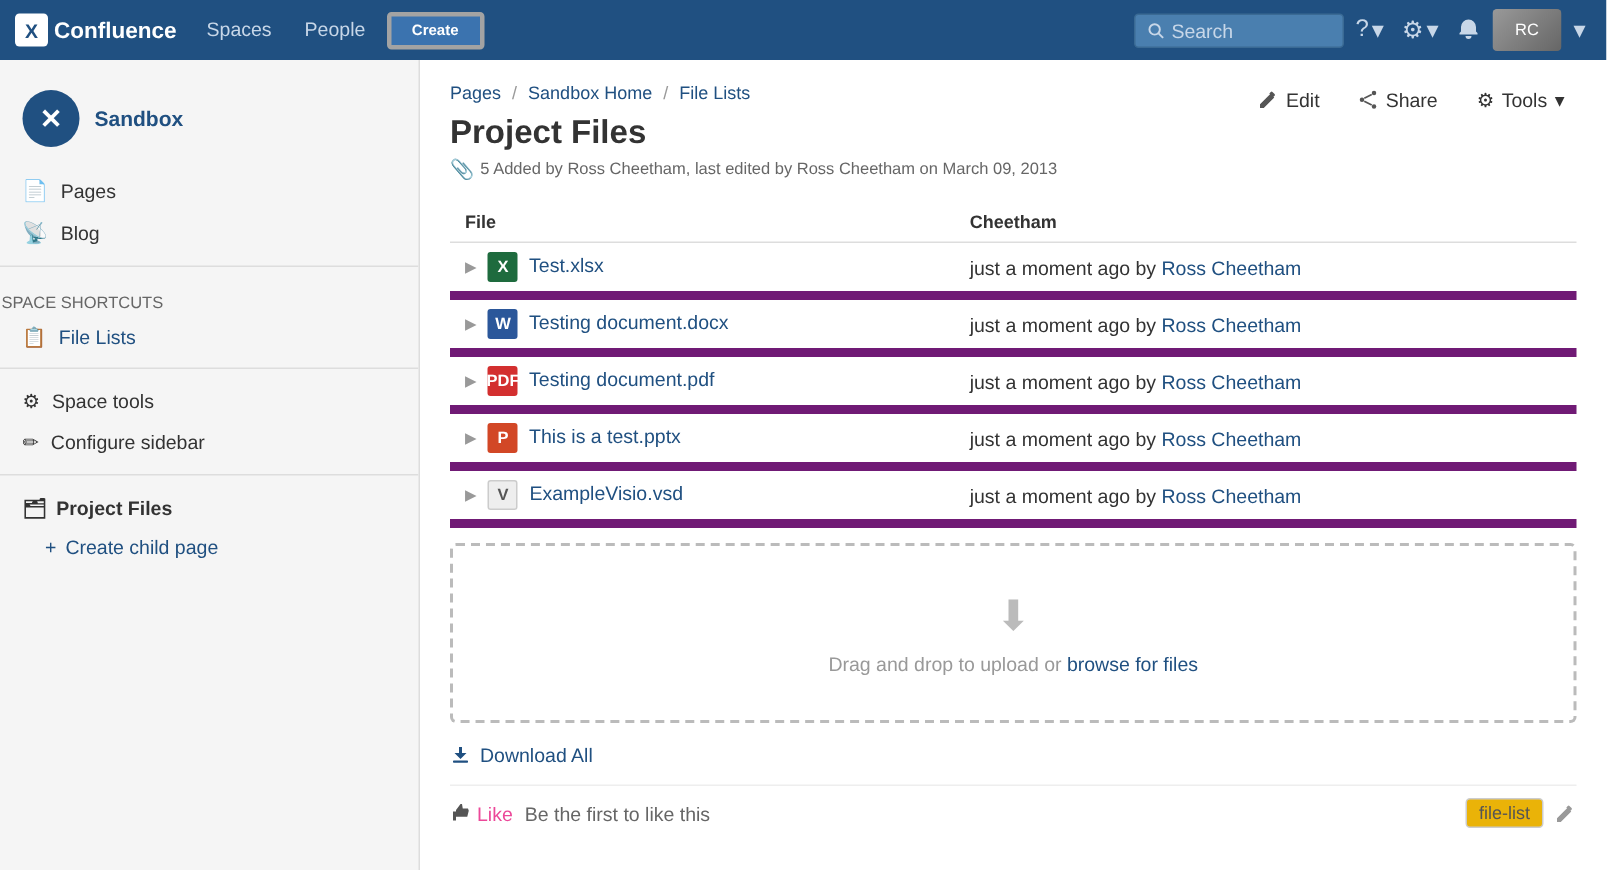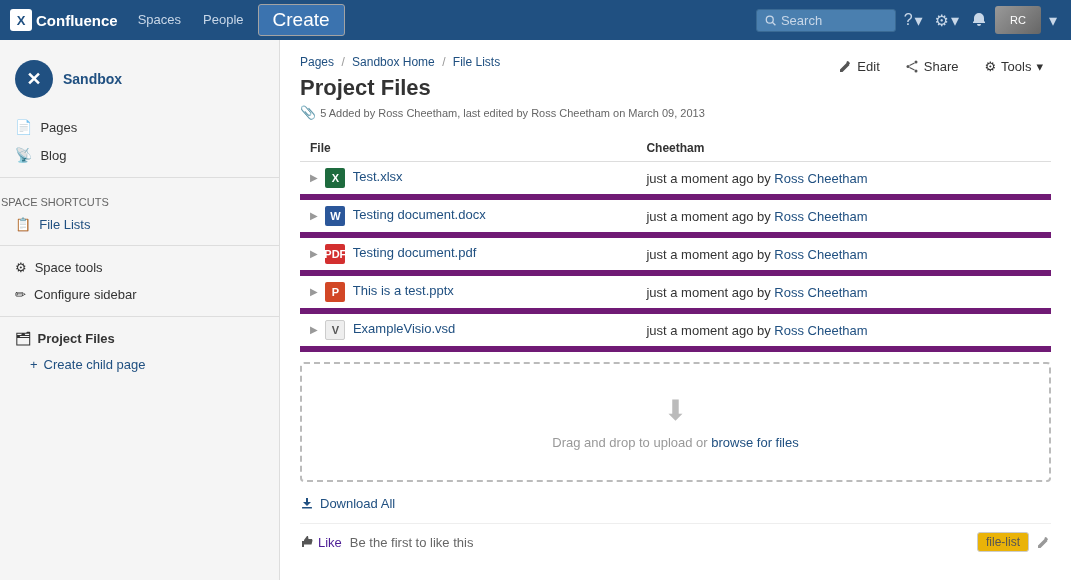--- a/index.html
+++ b/index.html
@@ -34,27 +34,27 @@
     }
     .top-nav a {
       color: #c8d7e8;
       text-decoration: none;
       padding: 0 8px;
       font-size: 13px;
       line-height: 40px;
     }
     .top-nav .create-btn {
       background: #3b73af;
-      border: 1px solid #a3a3a3;
+      border: 3px solid #a3a3a3;
       color: #fff;
       padding: 4px 14px;
       border-radius: 3px;
-      font-size: 19px;
-      cursor: pointer;
-      font-weight: normal;
+      font-size: 10px;
+      cursor: pointer;
+      font-weight: bold;
     }
     .top-nav-right {
       margin-left: auto;
       display: flex;
       align-items: center;
       gap: 4px;
     }
     .search-box {
       display: flex;
       align-items: center;
@@ -331,21 +331,21 @@
       align-items: center;
       padding: 8px 0;
       border-top: 1px solid #eee;
       margin-top: 4px;
       gap: 8px;
     }
     .like-btn {
       display: flex;
       align-items: center;
       gap: 4px;
-      color: #4c1d95;
+      color: #ec4899;
       font-size: 13px;
       cursor: pointer;
     }
     .like-text { color: #666; font-size: 13px; }
     .tag-badge {
       margin-left: auto;
       background: #eab308;
       border: 1px solid #ccc;
       border-radius: 3px;
       padding: 2px 8px;

